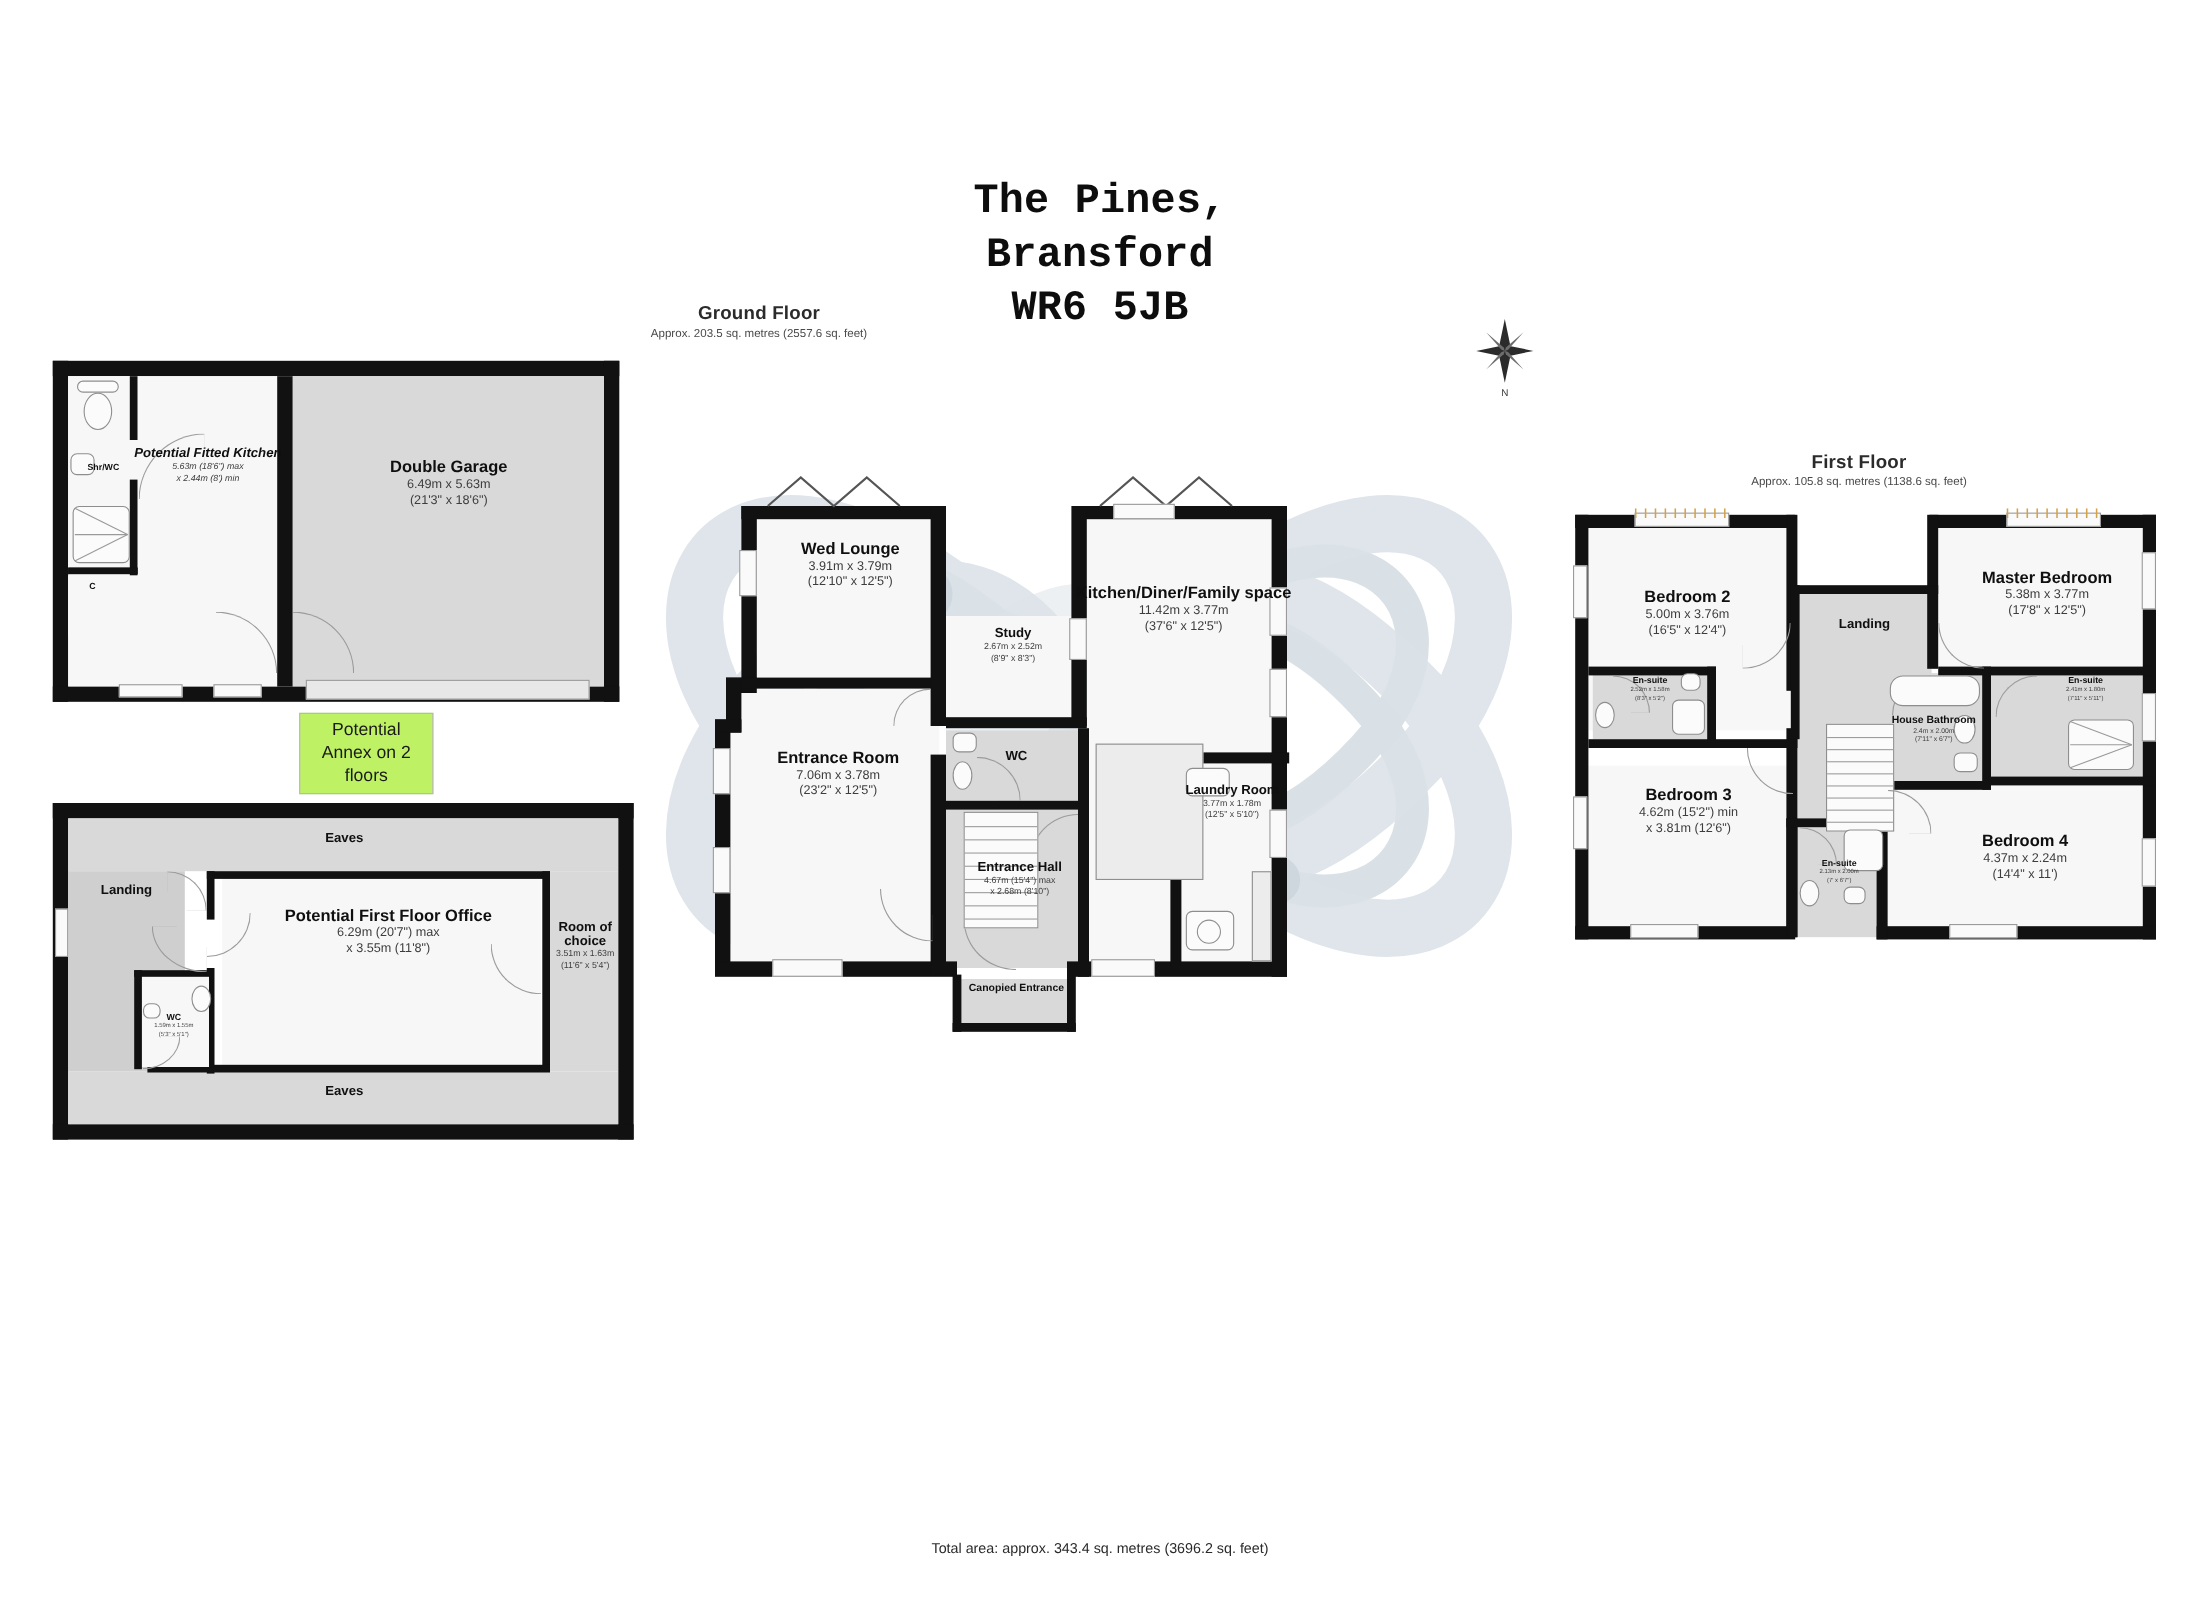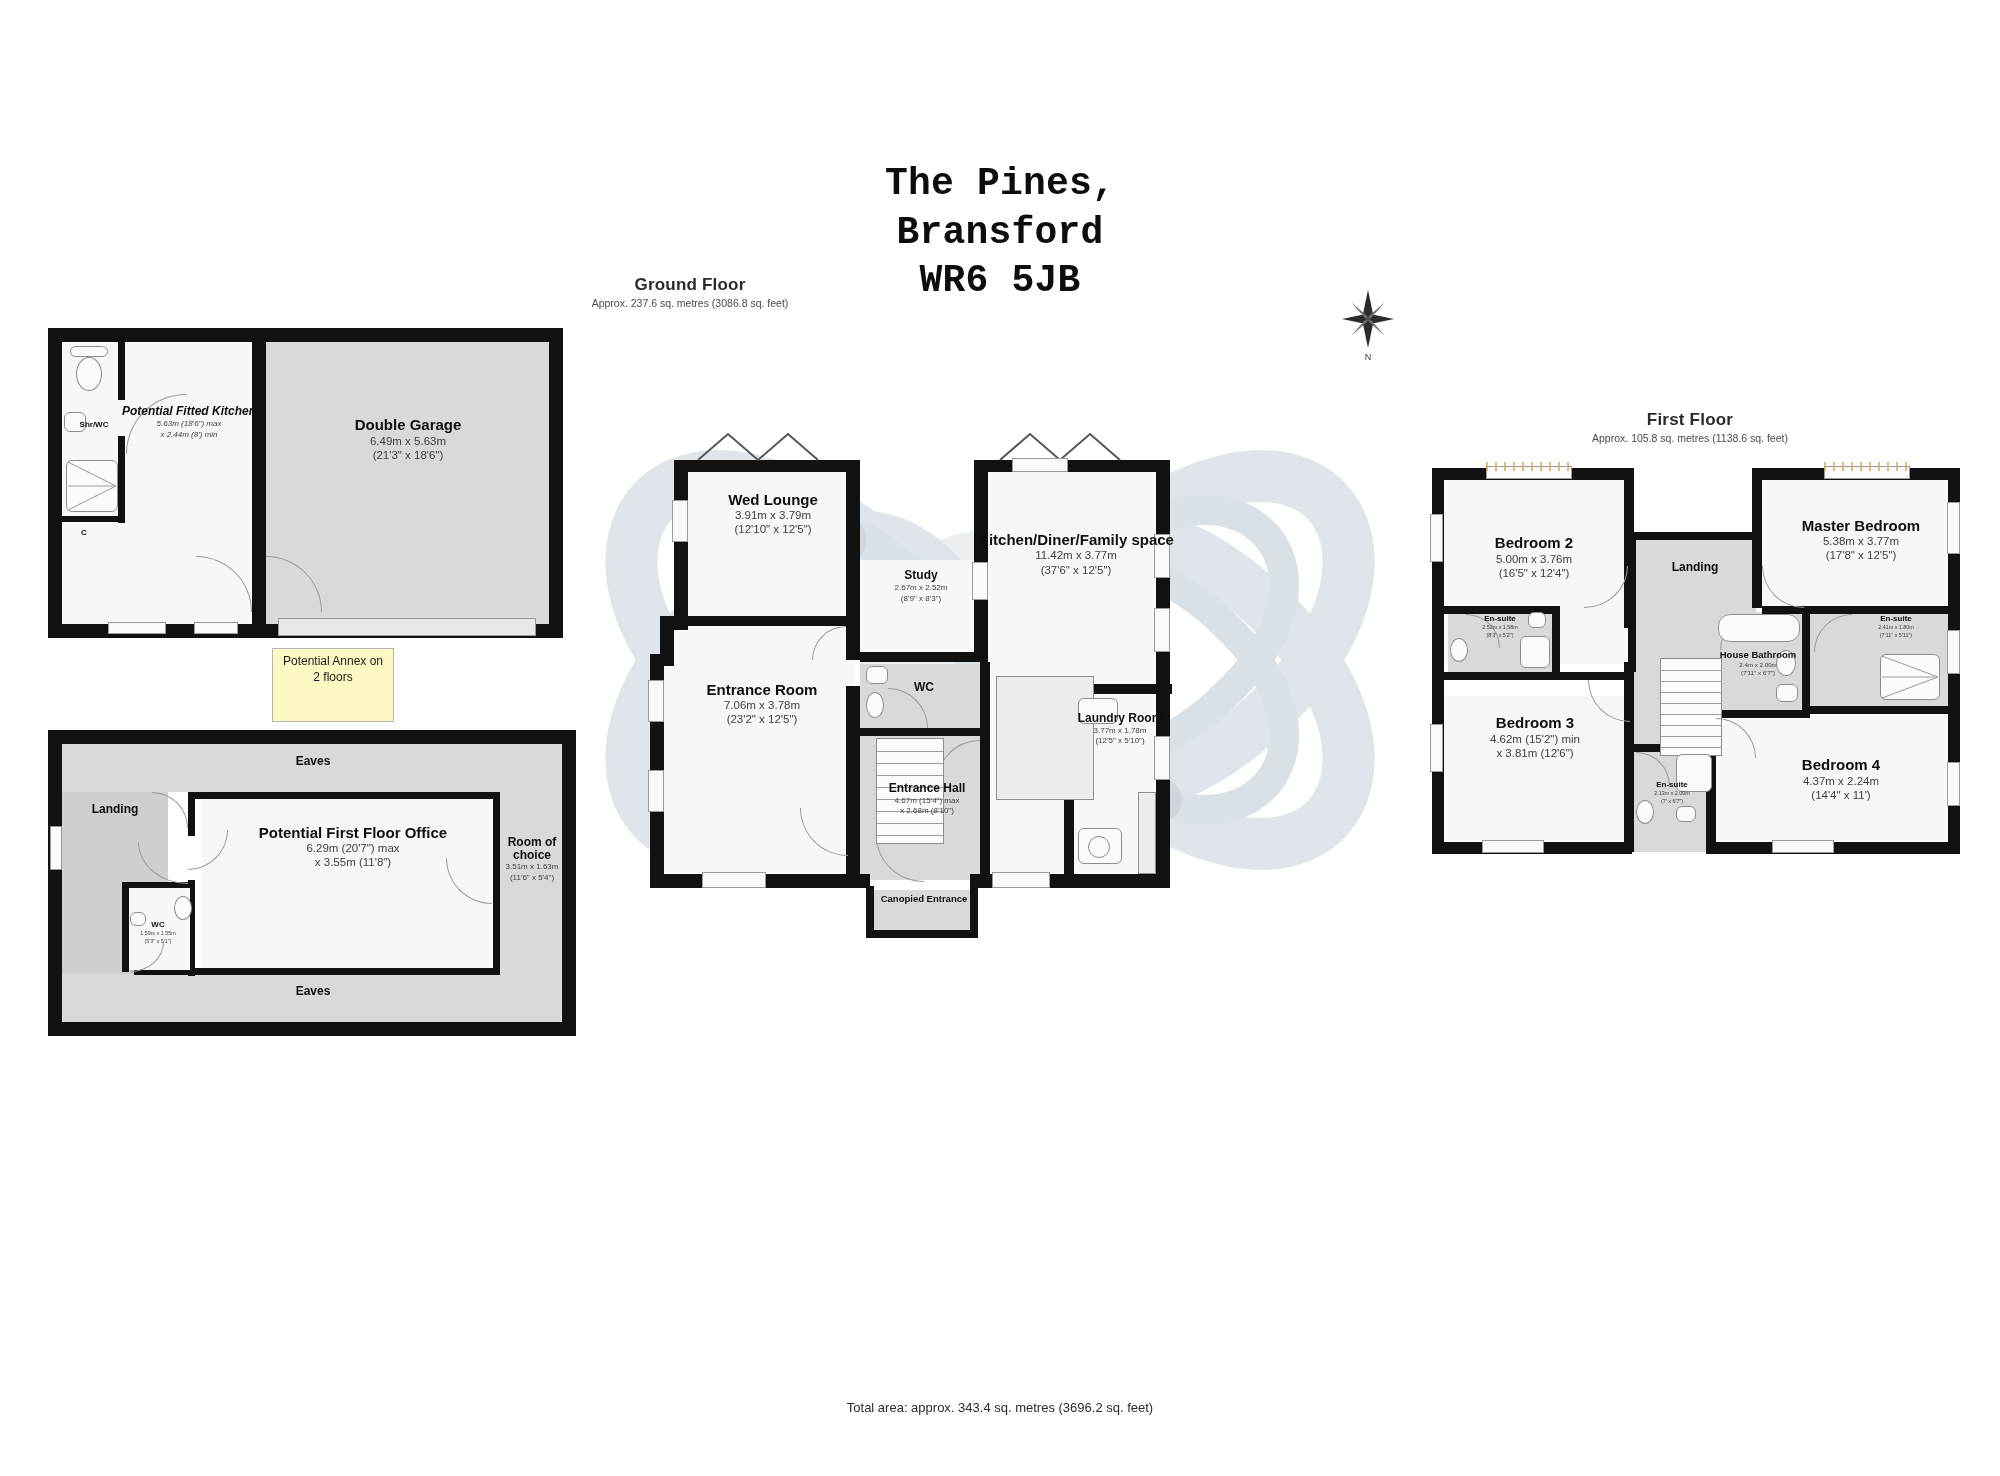--- a/index.html
+++ b/index.html
@@ -146,24 +146,24 @@
   .stair-line {
     position: absolute;
     background: #9d9d9d;
     height: 1px;
     left: 0; right: 0;
   }
 
   
   .callout {
     position: absolute;
-    background: #fef9c3;
+    background: #bef264;
     border: 1px solid #b5b5b5;
     text-align: center;
-    font-size: 12px;
+    font-size: 16px;
     line-height: 1.3;
     color: #1a1a1a;
     padding: 5px 8px;
     box-sizing: border-box;
   }
 
   
   .compass {
     position: absolute;
     left: 1340px;
@@ -230,21 +230,21 @@
       <polygon points="11,14 27,28 28,31 25,30" fill="#6d6d6d"></polygon>
       <polygon points="45,14 29,28 28,31 31,30" fill="#6d6d6d"></polygon>
       <polygon points="11,48 27,34 28,31 25,32" fill="#6d6d6d"></polygon>
       <polygon points="45,48 29,34 28,31 31,32" fill="#6d6d6d"></polygon>
     </svg>
     <div class="n">N</div>
   </div>
 
   <div class="floor-head" style="left:540px;top:275px;width:300px;">
     <div class="fh-title">Ground Floor</div>
-    <div class="fh-sub">Approx. 237.6 sq. metres (3086.8 sq. feet)</div>
+    <div class="fh-sub">Approx. 203.5 sq. metres (2557.6 sq. feet)</div>
   </div>
 
   <div class="floor-head" style="left:1540px;top:410px;width:300px;">
     <div class="fh-title">First Floor</div>
     <div class="fh-sub">Approx. 105.8 sq. metres (1138.6 sq. feet)</div>
   </div>
 
   <div class="plan" style="left:48px;top:328px;width:515px;height:310px;">
 
     <div class="wall" style="left:0;top:0;width:515px;height:14px;"></div>

